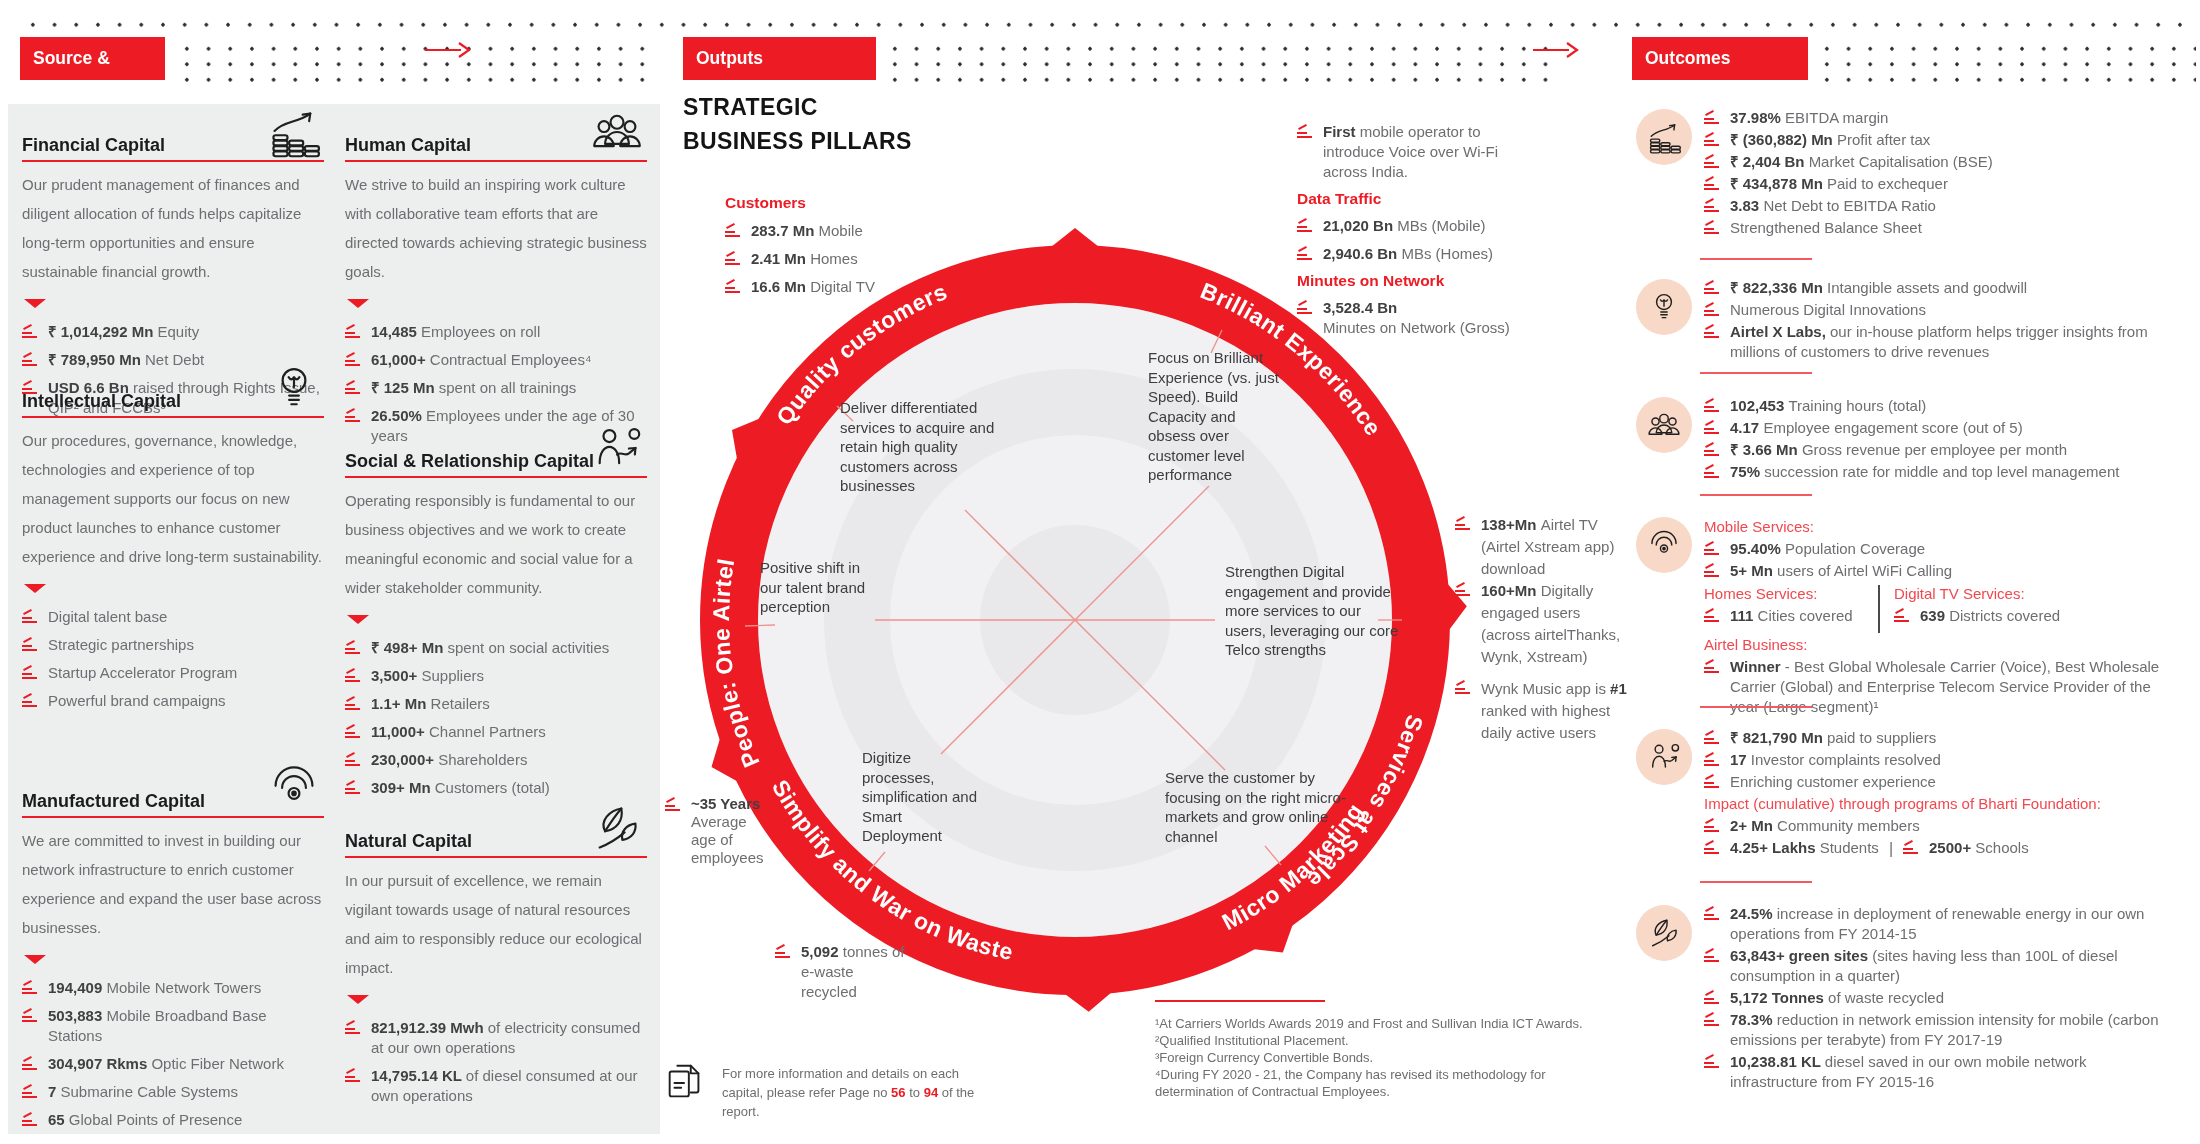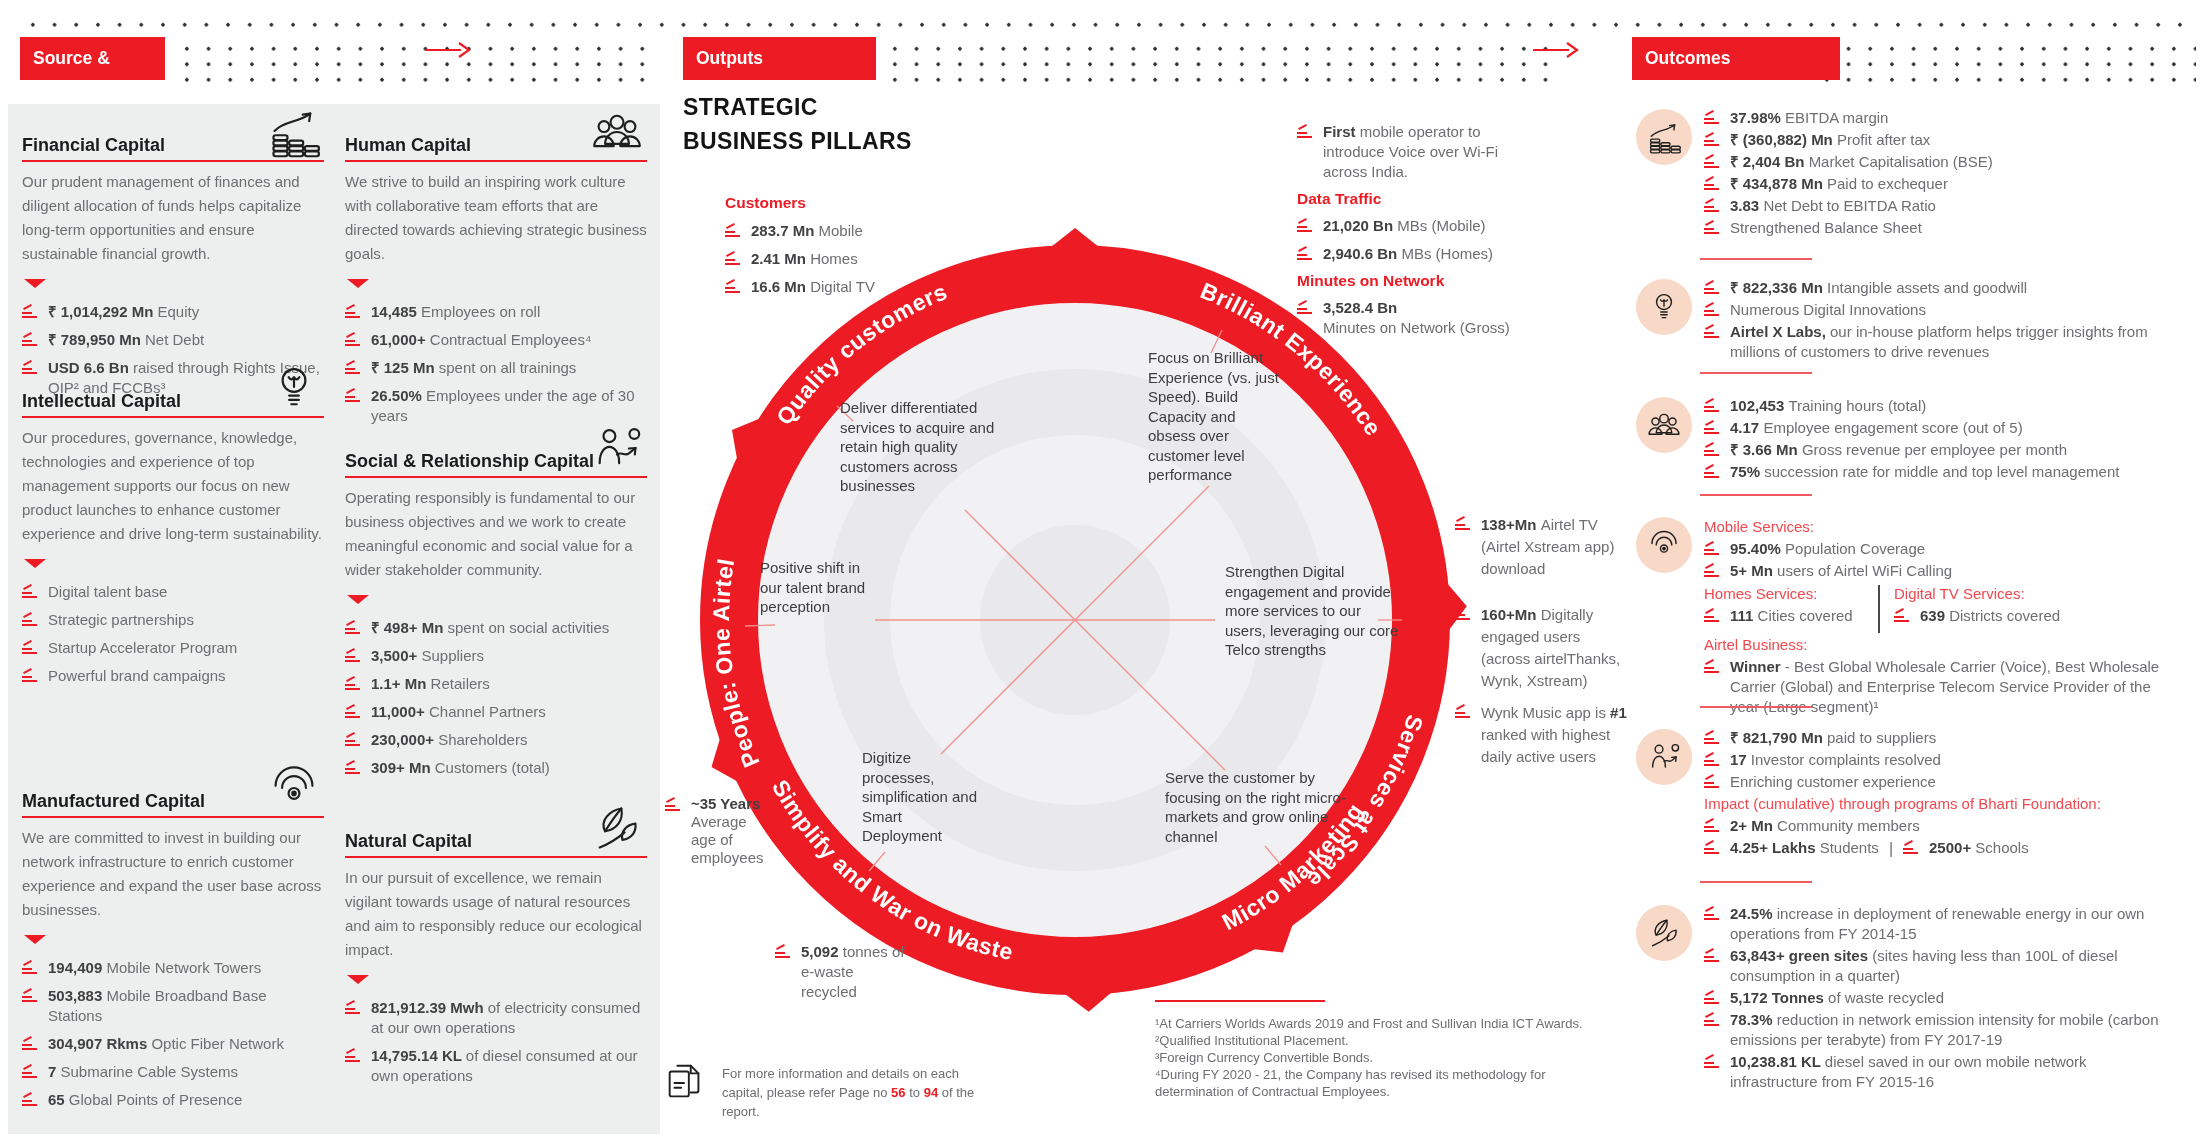--- a/index.html
+++ b/index.html
@@ -24,21 +24,21 @@
   .hdr-box{position:absolute;top:37px;height:43px;background:var(--red);color:#fff;font-weight:bold;font-size:17.5px;line-height:43px;padding-left:13px}
 
   
   #panel{position:absolute;left:8px;top:104px;width:652px;height:1030px;background:var(--panel)}
 
   .cap{position:absolute;width:302px}
   .cap-head{position:relative;height:44px}
   .cap-head h3{position:absolute;left:0;bottom:4px;font-size:18px;color:var(--ink);font-weight:bold}
   .cap-icon{position:absolute;right:2px;bottom:2px;width:56px;height:52px}
   .cap-rule{height:2px;background:var(--red)}
-  .cap p{font-size:15px;line-height:24px;color:var(--gray);margin-top:8px}
+  .cap p{font-size:15px;line-height:29px;color:var(--gray);margin-top:8px}
   .tri{width:0;height:0;border-left:11px solid transparent;border-right:11px solid transparent;border-top:9px solid var(--red);margin:13px 0 14px 2px}
   .li{display:flex;gap:11px;margin-bottom:8px;font-size:15px;line-height:20px;color:var(--gray)}
   .li b{color:var(--dark)}
   .blt{flex:none;position:relative;width:15px;height:13px;margin-top:3px;background:
        linear-gradient(var(--red),var(--red)) 0 100%/15px 2px no-repeat,
        linear-gradient(var(--red),var(--red)) 0 7px/10px 2px no-repeat}
   .blt::before{content:"";position:absolute;left:1px;top:1px;width:9px;height:2px;background:var(--red);transform:rotate(-28deg)}
 
   
   #big-title{position:absolute;left:683px;top:90px;font-size:23px;line-height:34px;font-weight:900;letter-spacing:.4px;color:#141414}
@@ -167,21 +167,21 @@
   </div>
   <div class="arr" style="left:1532px;top:40px">
     <svg width="48" height="20">
         <line x1="1" y1="10" x2="37" y2="10" stroke="#EC1B24" stroke-width="2.2"></line>
         <polyline points="35,3 45,10 35,17" fill="none" stroke="#EC1B24" stroke-width="2.2"></polyline>
       </svg>
   </div>
 
   <div class="hdr-box" style="left:20px;width:145px">Source &amp; Inputs</div>
   <div class="hdr-box" style="left:683px;width:193px">Outputs</div>
-  <div class="hdr-box" style="left:1632px;width:208px">Outcomes</div>
+  <div class="hdr-box" style="left:1632px;width:176px">Outcomes</div>
 
   <div id="panel"></div>
 
   <div class="cap" style="left:22px;top:116px">
     <div class="cap-head">
       <h3>Financial Capital</h3>
       <svg class="cap-icon">
           <use href="#i-coins"></use>
         </svg>
     </div>
@@ -445,21 +445,21 @@
       </div>
     <div class="rlabel" style="margin:4px 0 8px">Minutes on Network</div>
     <div class="li stack">
         <i class="blt"></i>
         <span><b>3,528.4 Bn</b><span>Minutes on Network (Gross)</span></span>
       </div>
   </div>
 
   <div class="stat-block" style="left:1455px;top:514px;width:190px">
     <div>
-        <div class="li" style="margin-bottom:24px;line-height:22px;width:185px">
+        <div class="li" style="margin-bottom:0;line-height:22px;width:185px">
           <i class="blt"></i>
           <span style="width:152px"><span></span><b>138+Mn </b><span>Airtel TV (Airtel Xstream app) download</span></span>
         </div>
         <div class="li" style="margin-bottom:10px;line-height:22px;width:185px">
           <i class="blt"></i>
           <span style="width:152px"><span></span><b>160+Mn </b><span>Digitally engaged users (across airtelThanks, Wynk, Xstream)</span></span>
         </div>
         <div class="li" style="margin-bottom:10px;line-height:22px;width:185px">
           <i class="blt"></i>
           <span style="width:152px"><span>Wynk Music app is </span><b>#1</b><span> ranked with highest daily active users</span></span>

